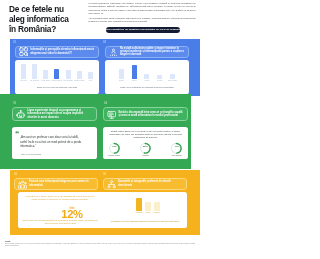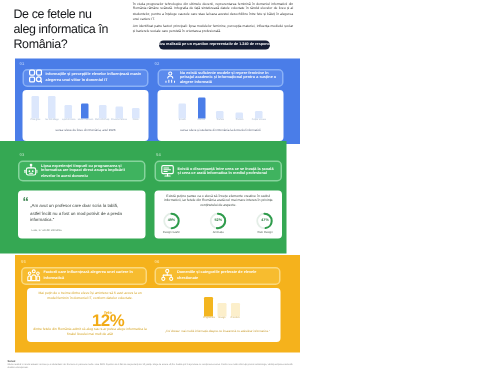--- a/index.html
+++ b/index.html
@@ -1,21 +1,21 @@
 <!DOCTYPE html>
 <html><head>
 <meta charset="utf-8">
 <style>
 *{margin:0;padding:0;box-sizing:border-box}
 html,body{width:200px;height:259px;overflow:hidden}
 body{background:#fff;font-family:"Liberation Sans",sans-serif;color:#222}
 .page{position:relative;width:200px;height:259px;background:#fff;overflow:hidden}
 
 
-.title{position:absolute;left:9px;top:5.4px;width:64px;font-size:8.3px;line-height:9.6px;font-weight:400;color:#16181b;letter-spacing:-.25px}
+.title{position:absolute;left:9px;top:5.4px;width:64px;font-size:8.3px;line-height:9.6px;font-weight:700;color:#16181b;letter-spacing:-.25px}
 .intro{position:absolute;left:88.5px;top:2.2px;width:107px;font-size:2.25px;line-height:3.2px;color:#3c3c3c;text-align:justify}
 .intro p{margin-bottom:2.2px}
 .cta{position:absolute;left:106px;top:26.8px;width:73.5px;height:5.8px;border-radius:3px;background:#141c33;color:#fff;font-size:2.5px;font-weight:700;display:flex;align-items:center;justify-content:center;letter-spacing:0;white-space:nowrap;overflow:hidden}
 
 
 .band{position:absolute}
 .band-blue{left:10px;top:38.5px;width:190px;height:57.5px;background:#4a7de8}
 .band-green{left:0;top:94px;width:191px;height:75px;background:#35a853}
 .band-yellow{left:10px;top:169.5px;width:190px;height:65.5px;background:#f5b21c}
 

